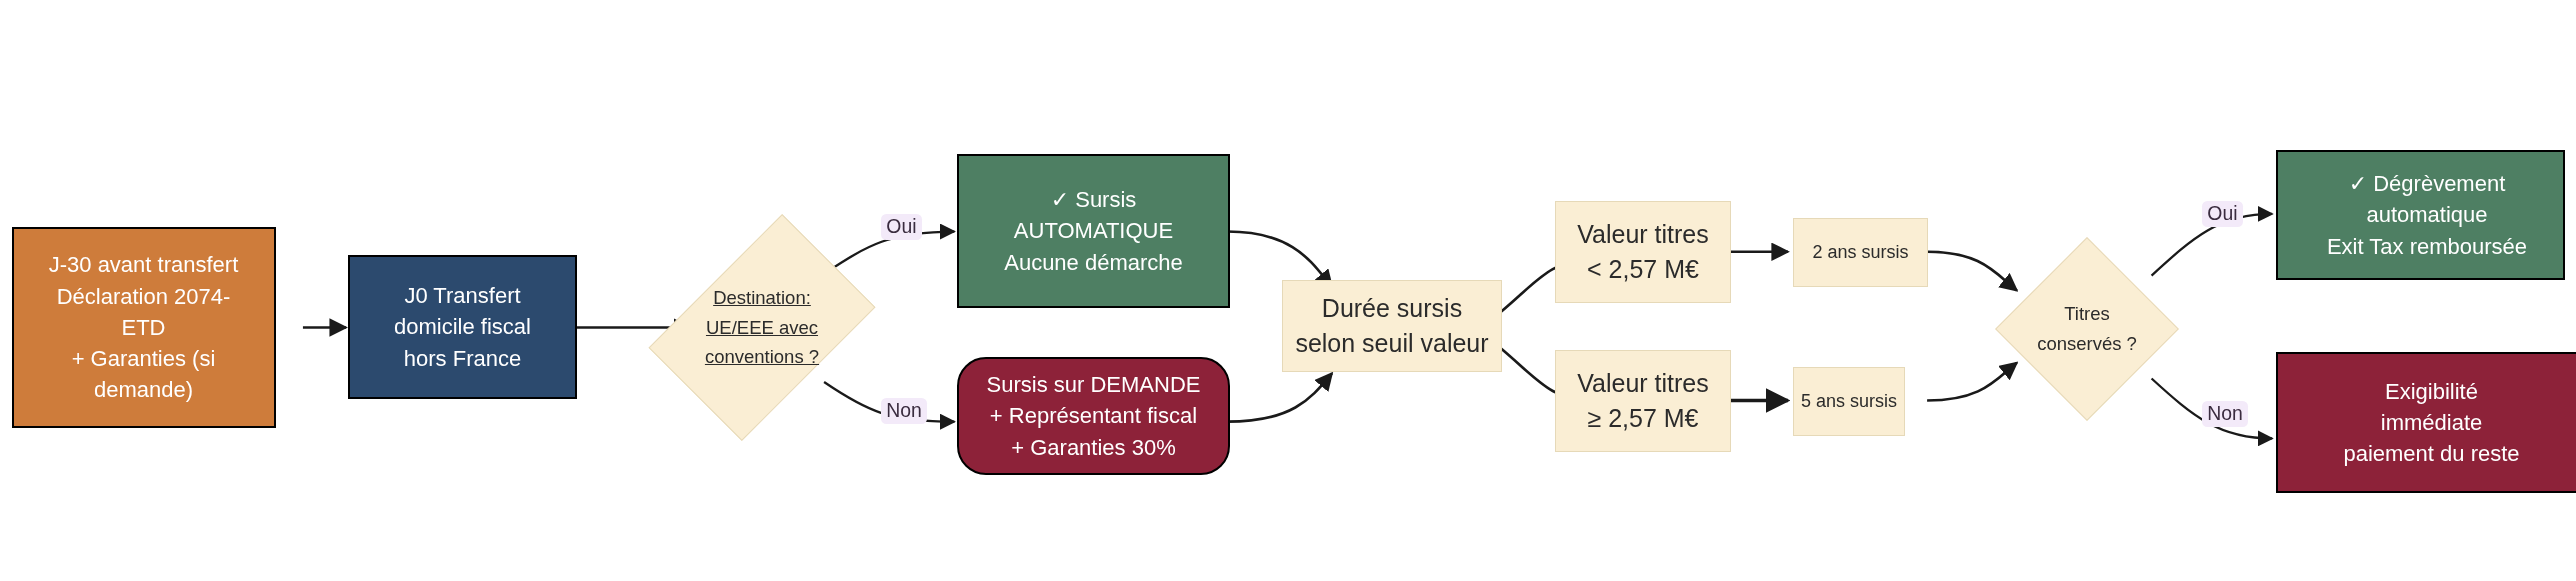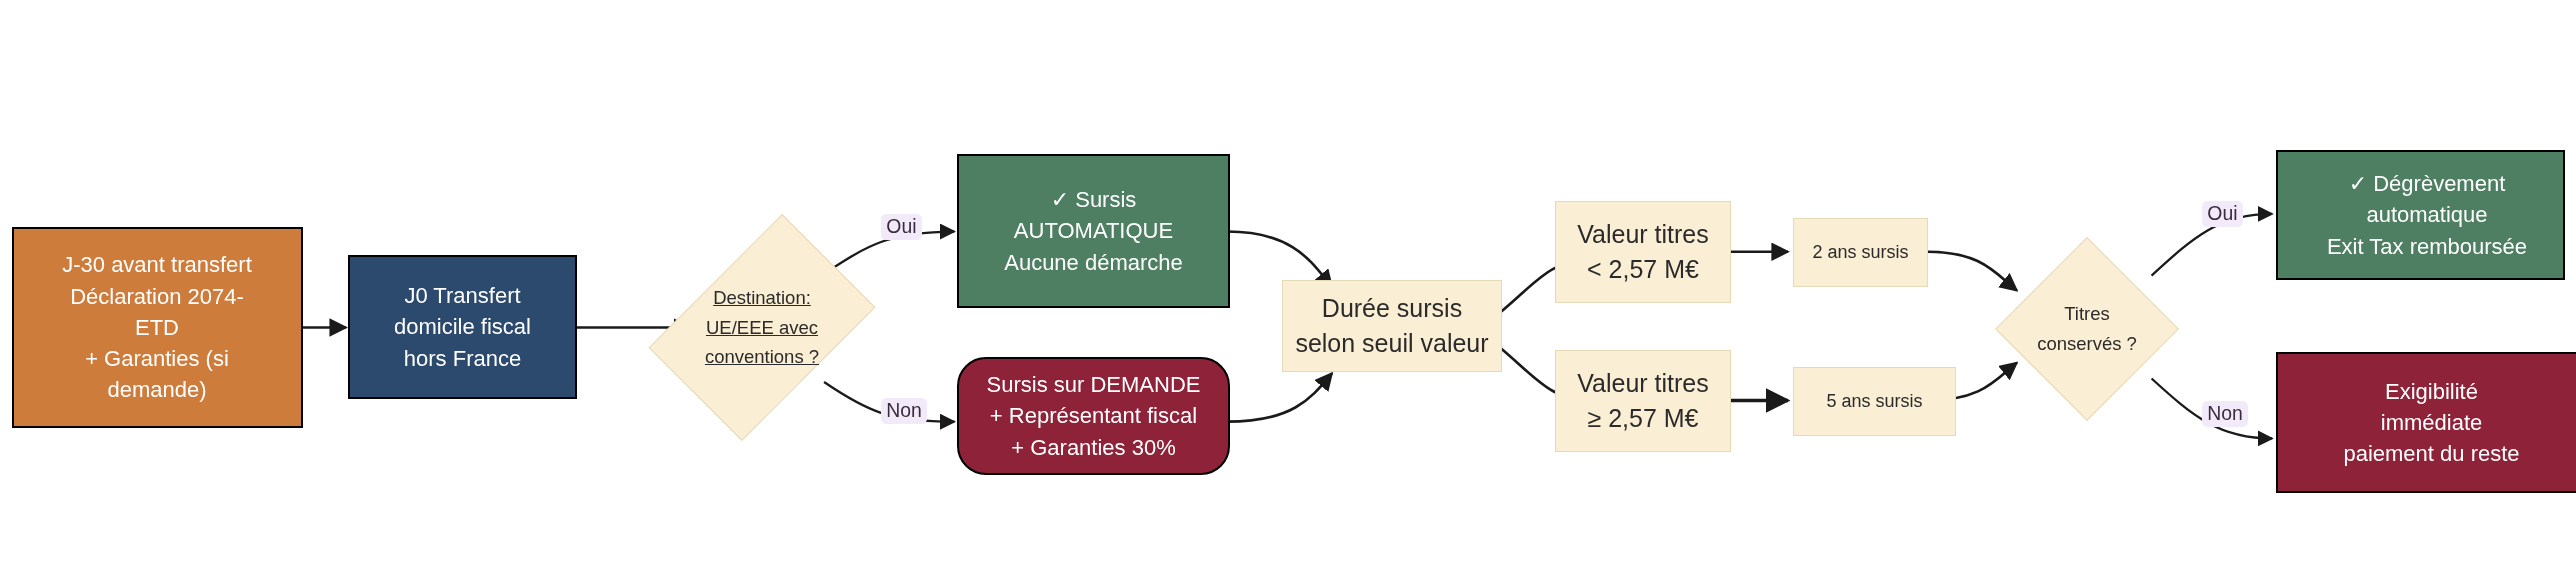--- a/index.html
+++ b/index.html
@@ -125,21 +125,21 @@
 
     <path d="M 2188 286 C 2250 286 2265 310 2290 330" stroke="#1a1a1a" stroke-width="3" fill="none" marker-end="url(#arrow)"></path>
 
     <path d="M 2188 455 C 2250 455 2265 432 2290 412" stroke="#1a1a1a" stroke-width="3" fill="none" marker-end="url(#arrow)"></path>
 
     <path d="M 2443 313 C 2490 270 2520 243 2580 243" stroke="#1a1a1a" stroke-width="2.6" fill="none" marker-end="url(#arrow)"></path>
 
     <path d="M 2443 430 C 2490 473 2520 498 2580 498" stroke="#1a1a1a" stroke-width="2.6" fill="none" marker-end="url(#arrow)"></path>
   </svg>
 
-  <div class="node box-strong box-orange" style="left:11.5px; top:227px; width:291px; height:201px;">J-30 avant transfert
+  <div class="node box-strong box-orange" style="left:11.5px; top:227px; width:264px; height:201px;">J-30 avant transfert
 Déclaration 2074-
 ETD
 + Garanties (si
 demande)</div>
 
   <div class="node box-strong box-navy" style="left:348px; top:255px; width:229px; height:144px;">J0 Transfert
 domicile fiscal
 hors France</div>
 
   <div class="diamond" style="left:696px; top:233px; width:132px; height:189px;">
@@ -161,21 +161,21 @@
 selon seuil valeur</div>
 
   <div class="node box-light" style="left:1555px; top:201px; width:176px; height:102px;">Valeur titres
 &lt; 2,57 M€</div>
 
   <div class="node box-light" style="left:1555px; top:350px; width:176px; height:102px;">Valeur titres
 ≥ 2,57 M€</div>
 
   <div class="node box-light small" style="left:1793px; top:218px; width:135px; height:69px;">2 ans sursis</div>
 
-  <div class="node box-light small" style="left:1793px; top:367px; width:163px; height:69px;">5 ans sursis</div>
+  <div class="node box-light small" style="left:1793px; top:367px; width:112px; height:69px;">5 ans sursis</div>
 
   <div class="diamond" style="left:2022px; top:264px; width:130px; height:130px;">
     <div class="dia-shape"></div>
     <div class="dia-label" style="width:176px;">Titres
 conservés ?</div>
   </div>
 
   <div class="node box-strong box-green" style="left:2276px; top:150px; width:289px; height:130px;padding-left:13px;">✓ Dégrèvement
 automatique
 Exit Tax remboursée</div>

